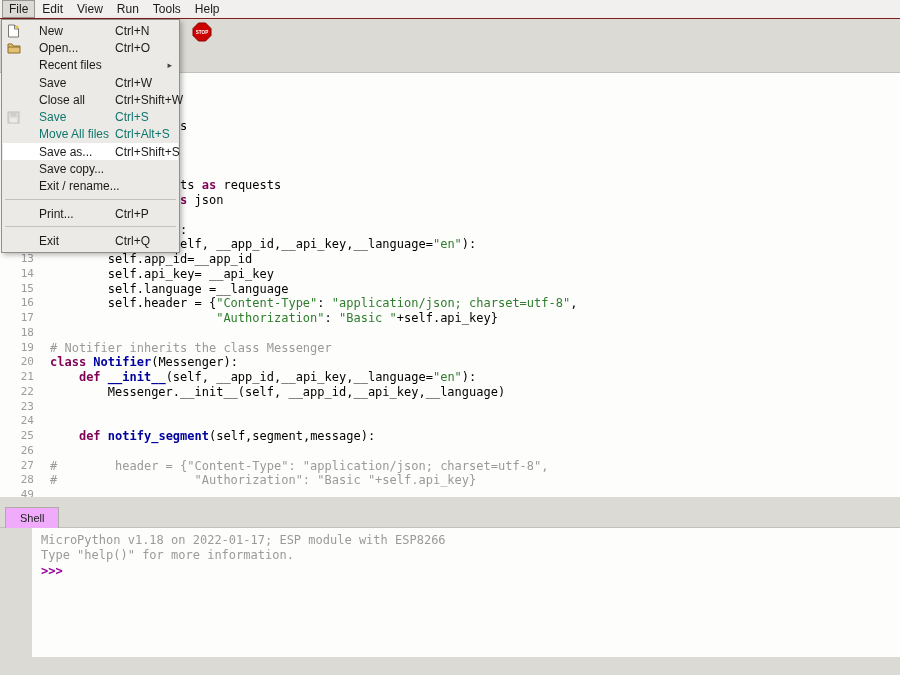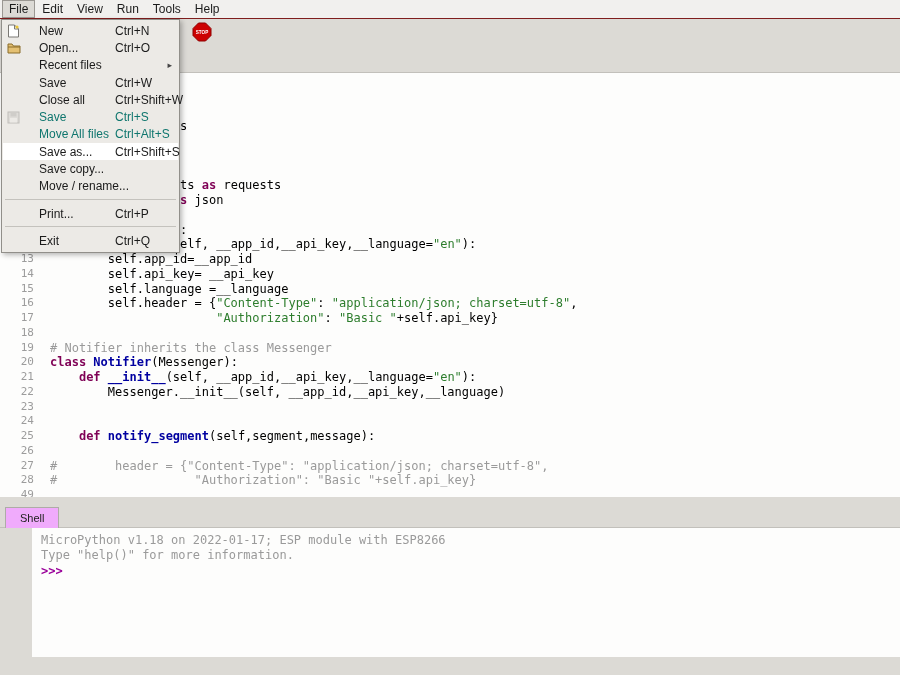--- a/index.html
+++ b/index.html
@@ -188,21 +188,21 @@
       <span class="menu-icon"></span>
       <span class="menu-label">Save as...</span>
       <span class="menu-shortcut">Ctrl+Shift+S</span>
     </div>
     <div class="menu-row">
       <span class="menu-icon"></span>
       <span class="menu-label">Save copy...</span>
     </div>
     <div class="menu-row">
       <span class="menu-icon"></span>
-      <span class="menu-label">Move / rename...</span>
+      <span class="menu-label">Exit / rename...</span>
     </div>
     <div class="menu-sep"></div>
     <div class="menu-row">
       <span class="menu-icon"></span>
       <span class="menu-label">Print...</span>
       <span class="menu-shortcut">Ctrl+P</span>
     </div>
     <div class="menu-sep"></div>
     <div class="menu-row">
       <span class="menu-icon"></span>

